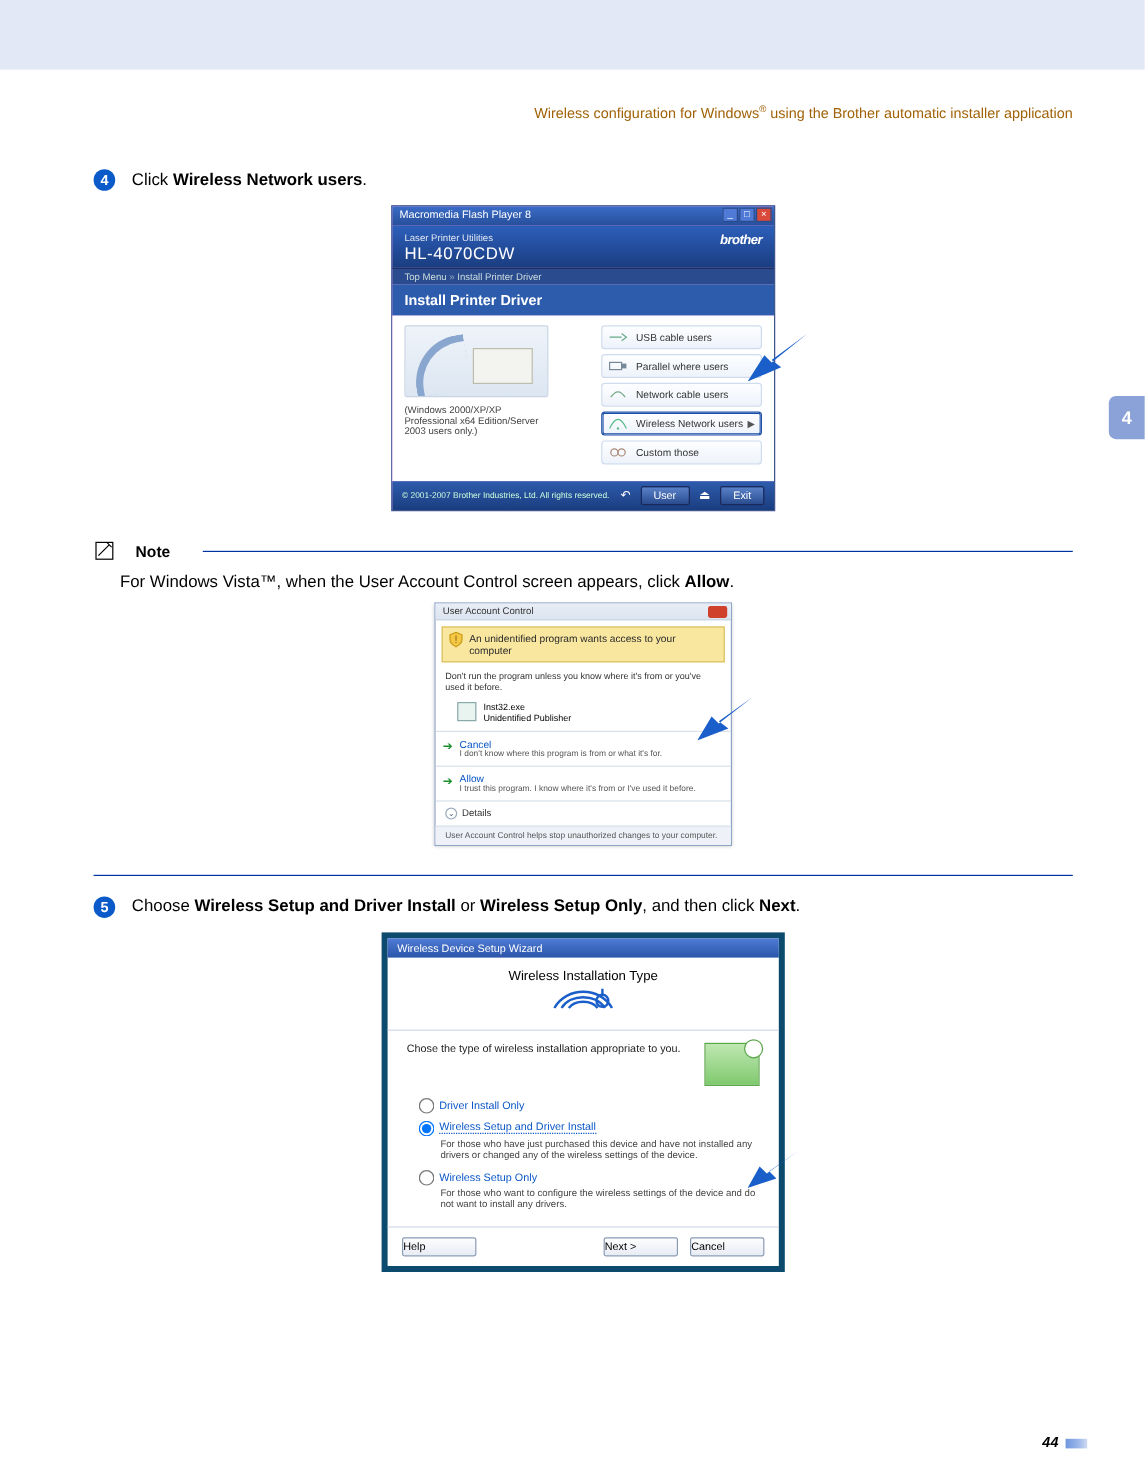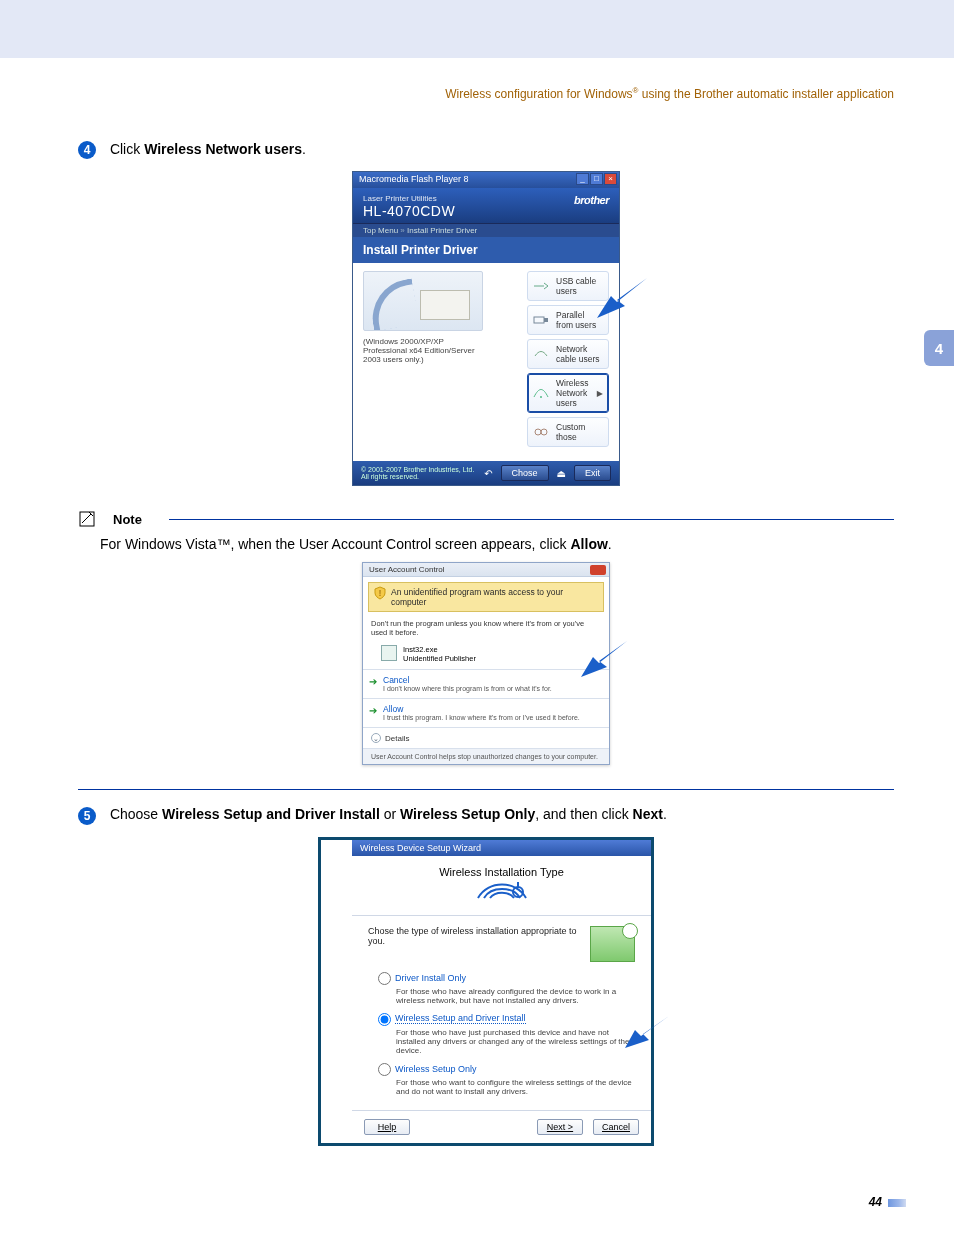--- a/index.html
+++ b/index.html
@@ -12,21 +12,21 @@
   .page-header { font-size: 12px; color: #a16207; text-align: right; margin: 8px 0 40px; }
   .page-header sup { font-size: 8px; }
 
   .step-bullet { display: inline-flex; width: 18px; height: 18px; border-radius: 50%; background: #0a5bc9; color: #fff; font-size: 12px; font-weight: bold; align-items: center; justify-content: center; margin-right: 10px; vertical-align: middle; }
   .step-line { font-size: 14px; margin: 6px 0 12px; }
   .step-line b { font-weight: bold; }
 
   .fig-wrap { text-align: center; margin: 10px 0 24px; }
 
   
-  .installer { display: inline-block; width: 268px; text-align: left; border: 1px solid #3a5a8a; background: #f0abfc; font-size: 9px; position: relative; }
+  .installer { display: inline-block; width: 320px; text-align: left; border: 1px solid #3a5a8a; background: #f0abfc; font-size: 9px; position: relative; }
   .titlebar { height: 16px; background: linear-gradient(#3a6cc7, #274f9b); color: #fff; font-size: 9px; padding: 2px 6px; position: relative; }
   .winctrls { position: absolute; right: 2px; top: 1px; display: flex; gap: 1px; }
   .winbtn { width: 13px; height: 12px; background: #4f7bd6; border: 1px solid #2a4a8a; font-size: 8px; color: #fff; text-align: center; line-height: 10px; }
   .winbtn.close { background: #d94a3a; }
   .inst-head { background: linear-gradient(#2d5fbb, #1a3d80); color: #fff; padding: 6px 10px 4px; }
   .inst-head .sub { font-size: 8px; opacity: .85; }
   .inst-head .model { font-size: 14px; font-weight: 500; letter-spacing: .5px; }
   .inst-head .brand { float: right; font-size: 11px; font-weight: bold; font-style: italic; letter-spacing: -.5px; }
   .crumb { background: #2a4c8f; color: #cdd; font-size: 8px; padding: 2px 10px; border-top: 1px solid #1a2a5a; }
   .crumb .sep { opacity: .6; }
@@ -70,35 +70,35 @@
   .uac-opt .arr { position:absolute; left:6px; top:6px; color:#1b8f2d; font-size:10px; }
   .uac-opt .ttl { color:#0b57c6; font-size:8.5px; }
   .uac-opt .sub { color:#555; font-size:7px; }
   .uac-det { border-top:1px solid #d8e0ec; padding:5px 8px; font-size:8px; color:#333; }
   .uac-det .chev { display:inline-block; width:10px;height:10px;border:1px solid #9ab;border-radius:50%; text-align:center; line-height:9px; font-size:7px; color:#567; margin-right:4px;}
   .uac-foot { background:#eef2f8; border-top:1px solid #d8e0ec; padding:4px 8px; font-size:7px; color:#555; }
 
   .hr { height:1px; background:#0033a0; margin: 22px 0 16px; }
 
   
-  .wiz { display:inline-block; width:336px; border:3px solid #0c4a6e; background:#fff; font-size:9px; text-align:left; position:relative;padding-left:31px; }
+  .wiz { display:inline-block; width:336px; border:5px solid #0c4a6e; background:#fff; font-size:9px; text-align:left; position:relative; }
   .wiz-title { background:linear-gradient(#4f7bd6,#2a55a8); color:#fff; font-size:9px; padding:3px 8px; }
   .wiz-head { display:flex; align-items:center; justify-content:space-between; padding:10px 12px 6px; border-bottom:1px solid #d0d8e6;flex-direction:column; }
   .wiz-head .t { font-size:11px; color:#000; }
   .wiz-head .logo { color:#1a5fc9; font-size:20px; }
   .wiz-body { padding:10px 16px 6px; color:#222; }
   .wiz-lead { font-size:9px; margin-bottom:10px; display:flex; justify-content:space-between; align-items:flex-start; }
   .boxicon { width:46px; height:36px; background:linear-gradient(#bfe7b2,#7fc96e); border:1px solid #5aa648; position:relative; }
   .boxicon::after{content:"";position:absolute;right:-4px;top:-4px;width:14px;height:14px;background:#fff;border:1px solid #5aa648;border-radius:50%;}
   .wiz-radio { margin: 6px 0 2px 10px; font-size:9px; color:#0b57c6; }
   .wiz-radio input { margin-right:4px; vertical-align:middle; }
   .wiz-radio.sel .lab { border-bottom:1px dotted #0b57c6; }
   .wiz-desc { margin-left:28px; font-size:8px; color:#444; margin-bottom:8px; }
   .wiz-foot { border-top:1px solid #d0d8e6; padding:8px 12px; display:flex; gap:10px; }
-  .wiz-btn { border:1px solid #8a9ab5; background:linear-gradient(#fdfdfd,#e7ecf4); font-size:9px; padding:2px 0; width:46px; text-align:center; border-radius:2px;text-decoration:underline; }
+  .wiz-btn { border:1px solid #8a9ab5; background:linear-gradient(#fdfdfd,#e7ecf4); font-size:9px; padding:2px 0; width:62px; border-radius:2px; }
   .wiz-foot .spacer { flex:1; }
 
   .chapter-tab { position:absolute; right:0; top:330px; width:30px; height:36px; background:#8aa2d8; color:#fff; border-radius:6px 0 0 6px; display:flex; align-items:center; justify-content:center; font-weight:bold; font-size:15px; }
   .page-num { position:absolute; right:72px; bottom:26px; font-weight:bold; font-size:12px;font-style:italic; }
   .page-tick { position:absolute; right:48px; bottom:28px; width:18px; height:8px; background:linear-gradient(90deg,#6f97df,#9cb7ea 60%,#cfdaf1); }
 </style>
 </head>
 <body>
 
 <div class="top-ribbon"></div>
@@ -139,38 +139,38 @@
           <div class="device-img"></div>
           <div>(Windows 2000/XP/XP Professional x64 Edition/Server 2003 users only.)</div>
         </div>
         <div class="inst-right">
           <div class="opt"><span class="ic"><svg viewBox="0 0 16 12">
                   <path d="M1 6h10M11 3l4 3-4 3" stroke="#6a8" fill="none"></path>
                 </svg></span><span>USB cable users</span></div>
           <div class="opt"><span class="ic"><svg viewBox="0 0 16 12">
                   <rect x="1" y="3" width="10" height="6" fill="none" stroke="#789"></rect>
                   <rect x="11" y="4" width="4" height="4" fill="#789"></rect>
-                </svg></span><span>Parallel from users</span></div>
+                </svg></span><span>Parallel where users</span></div>
           <div class="opt"><span class="ic"><svg viewBox="0 0 16 12">
                   <path d="M2 8c4-6 8-6 12 0" stroke="#7a8" fill="none"></path>
                 </svg></span><span>Network cable users</span></div>
           <div class="opt sel"><span class="ic"><svg viewBox="0 0 16 12">
                   <path d="M1 10c5-10 9-10 14 0" stroke="#5b8" fill="none"></path>
                   <circle cx="8" cy="10" r="1" fill="#5b8"></circle>
                 </svg></span><span>Wireless Network users</span><span class="chev">▶</span></div>
           <div class="opt"><span class="ic"><svg viewBox="0 0 16 12">
                   <circle cx="5" cy="6" r="3" fill="none" stroke="#a87"></circle>
                   <circle cx="11" cy="6" r="3" fill="none" stroke="#a87"></circle>
                 </svg></span><span>Custom those</span></div>
         </div>
       </div>
       <div class="inst-foot">
         <span class="copy">© 2001-2007 Brother Industries, Ltd. All rights reserved.</span>
         <span class="fic">↶</span>
-        <span class="fbtn">Chose</span>
+        <span class="fbtn">User</span>
         <span class="fic">⏏</span>
         <span class="fbtn">Exit</span>
       </div>
       <svg class="arrow-svg" style="right:-28px; top:106px;" width="50" height="40" viewBox="0 0 50 40">
           <polygon points="50,0 20,22 28,28 0,40 14,18 20,24" fill="#1a5fc9"></polygon>
         </svg>
     </div>
   </div>
 
   <div class="note-block">
@@ -251,21 +251,20 @@
               <circle cx="46" cy="14" r="5" fill="none" stroke="#1a5fc9" stroke-width="2"></circle>
               <line x1="46" y1="9" x2="46" y2="4" stroke="#1a5fc9" stroke-width="2"></line>
             </svg></span>
       </div>
       <div class="wiz-body">
         <div class="wiz-lead">
           <span>Chose the type of wireless installation appropriate to you.</span>
           <span class="boxicon"></span>
         </div>
         <div class="wiz-radio"><input type="radio" style=""><span class="lab">Driver Install Only</span></div>
-        <div class="wiz-desc">For those who have already configured the device to work in a wireless network, but have not installed any drivers.</div>
         <div class="wiz-radio sel"><input type="radio" checked="" style=""><span class="lab">Wireless Setup and Driver Install</span></div>
         <div class="wiz-desc">For those who have just purchased this device and have not installed any drivers or changed any of the wireless settings of the device.</div>
         <div class="wiz-radio"><input type="radio" style=""><span class="lab">Wireless Setup Only</span></div>
         <div class="wiz-desc">For those who want to configure the wireless settings of the device and do not want to install any drivers.</div>
       </div>
       <div class="wiz-foot">
         <div class="wiz-btn">Help</div>
         <div class="spacer"></div>
         <div class="wiz-btn">Next &gt;</div>
         <div class="wiz-btn">Cancel</div>

